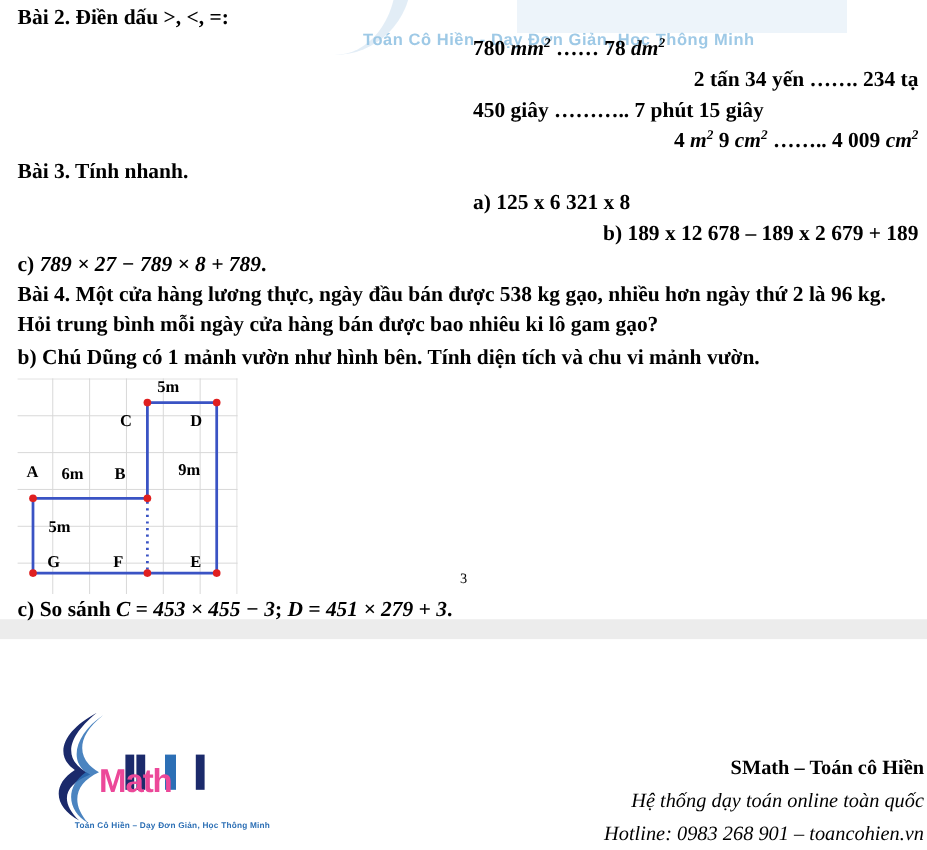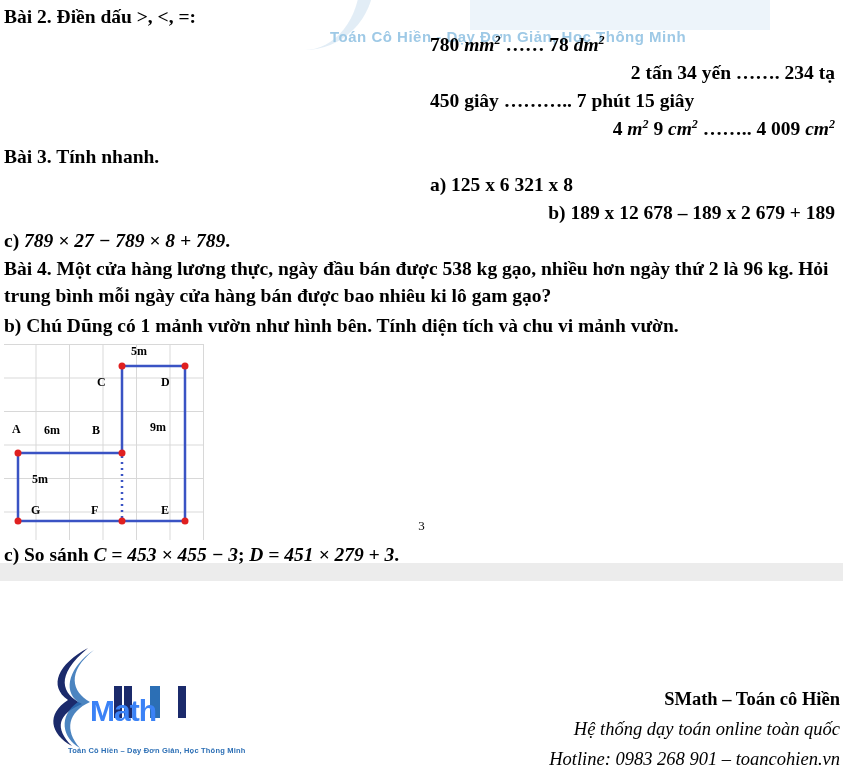--- a/index.html
+++ b/index.html
@@ -53,21 +53,21 @@
     height: 70px;
     border-right: 14px solid #dce9f4;
     border-radius: 0 0 90px 0;
     opacity: 0.8;
     z-index: 0;
   }
 
   .content {
     position: relative;
     z-index: 2;
-    padding: 4px 8px 0 4px;
+    padding: 4px 8px 0 16px;
   }
 
   .line {
     font-size: 19.5px;
     font-weight: bold;
     line-height: 26px;
     margin: 0 0 2px 0;
     white-space: nowrap;
   }
   .para {
@@ -112,21 +112,21 @@
     background-size: 33.5px 33.5px;
     background-position: -2px 0px;
   }
   .shape-svg {
     position: absolute;
     left: 0;
     top: 0;
   }
   .fig-label {
     position: absolute;
-    font-size: 12px;
+    font-size: 15px;
     font-weight: bold;
     font-family: "Liberation Serif", serif;
   }
 
   .page-num {
     position: absolute;
     left: 0;
     right: 0;
     top: 518px;
     text-align: center;
@@ -157,21 +157,21 @@
     width: 250px;
     height: 110px;
   }
   .logo-text {
     position: absolute;
     left: 62px;
     top: 52px;
     font-family: "Liberation Sans", sans-serif;
     font-size: 30px;
     font-weight: bold;
-    color: #3b82f6;
+    color: #ec4899;
     letter-spacing: -1px;
   }
   .logo-tag {
     position: absolute;
     left: 40px;
     top: 104px;
     font-family: "Liberation Sans", sans-serif;
     font-size: 7.5px;
     font-weight: bold;
     color: #2c6fb5;

